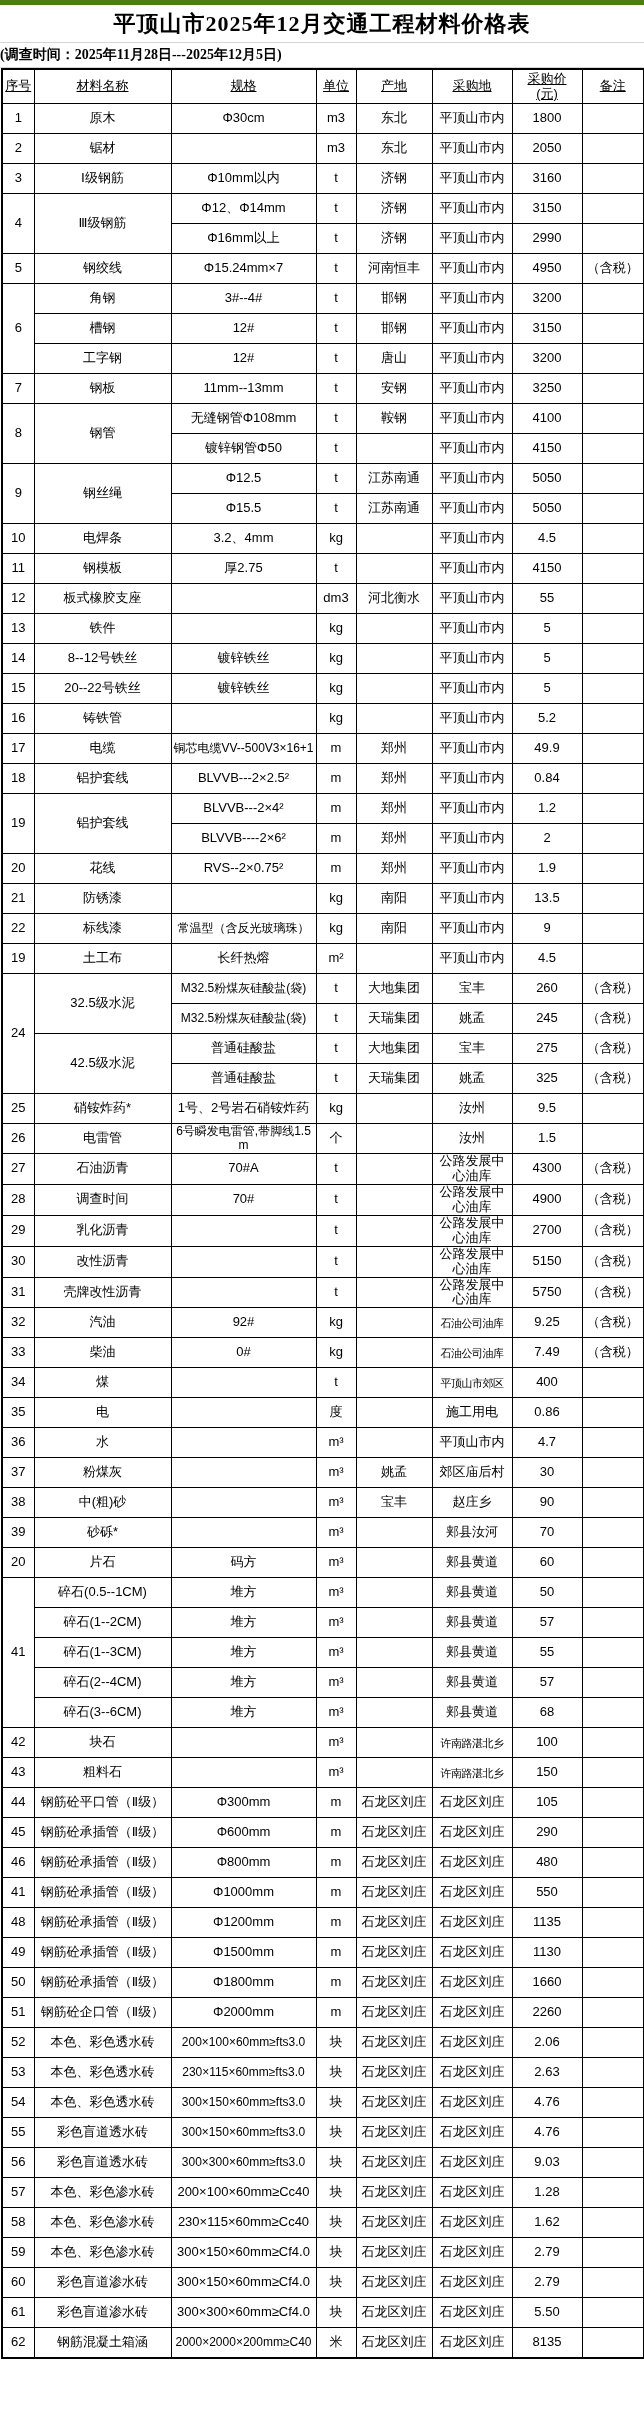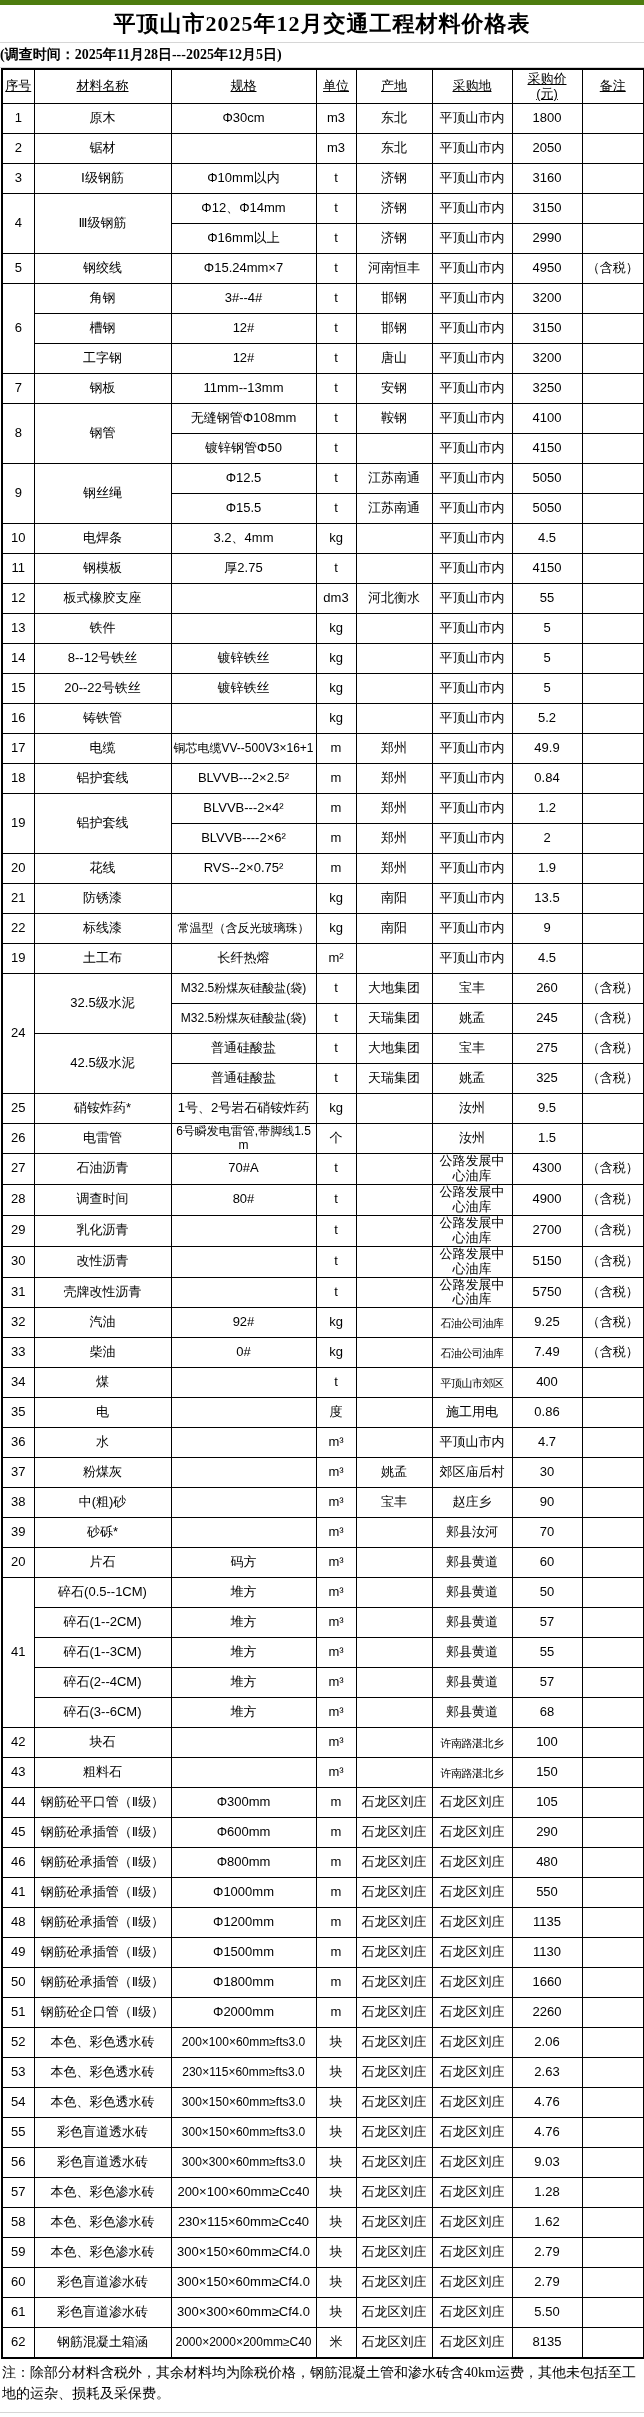--- a/index.html
+++ b/index.html
@@ -405,21 +405,21 @@
           <td>70#A</td>
           <td>t</td>
           <td></td>
           <td>公路发展中心油库</td>
           <td>4300</td>
           <td>（含税）</td>
         </tr>
         <tr>
           <td>28</td>
           <td>调查时间</td>
-          <td>80#</td>
+          <td>70#</td>
           <td>t</td>
           <td></td>
           <td>公路发展中心油库</td>
           <td>4900</td>
           <td>（含税）</td>
         </tr>
         <tr>
           <td>29</td>
           <td>乳化沥青</td>
           <td></td>
@@ -790,14 +790,13 @@
           <td>钢筋混凝土箱涵</td>
           <td class="sm">2000×2000×200mm≥C40</td>
           <td>米</td>
           <td>石龙区刘庄</td>
           <td>石龙区刘庄</td>
           <td>8135</td>
           <td></td>
         </tr>
       </tbody>
   </table>
-  <div class="footnote">注：除部分材料含税外，其余材料均为除税价格，钢筋混凝土管和渗水砖含40km运费，其他未包括至工地的运杂、损耗及采保费。</div>
 </div>
 
 </body></html>

